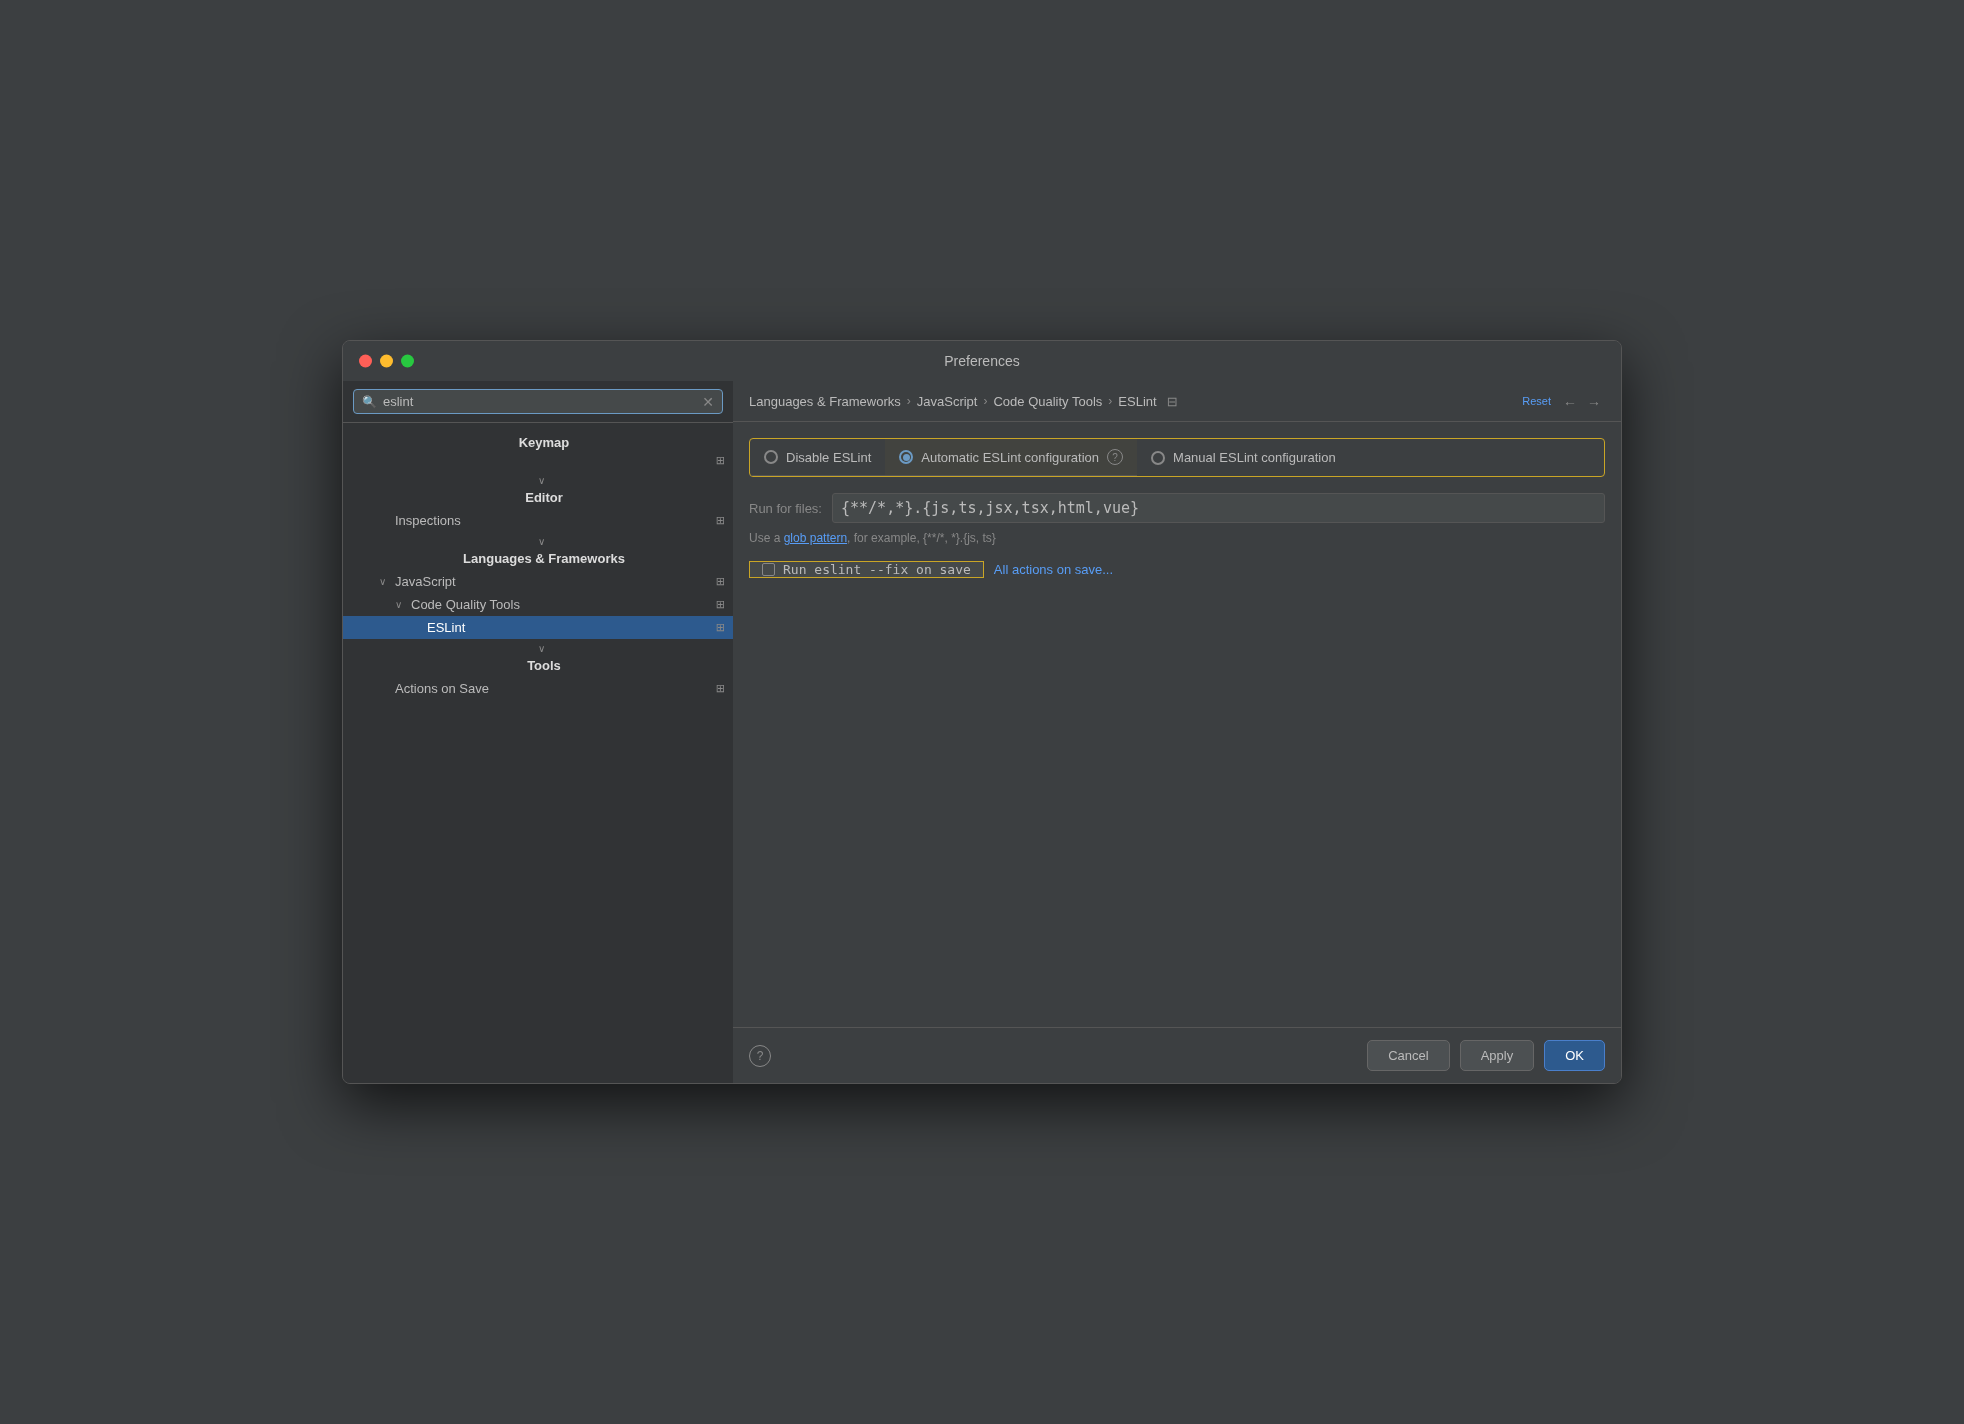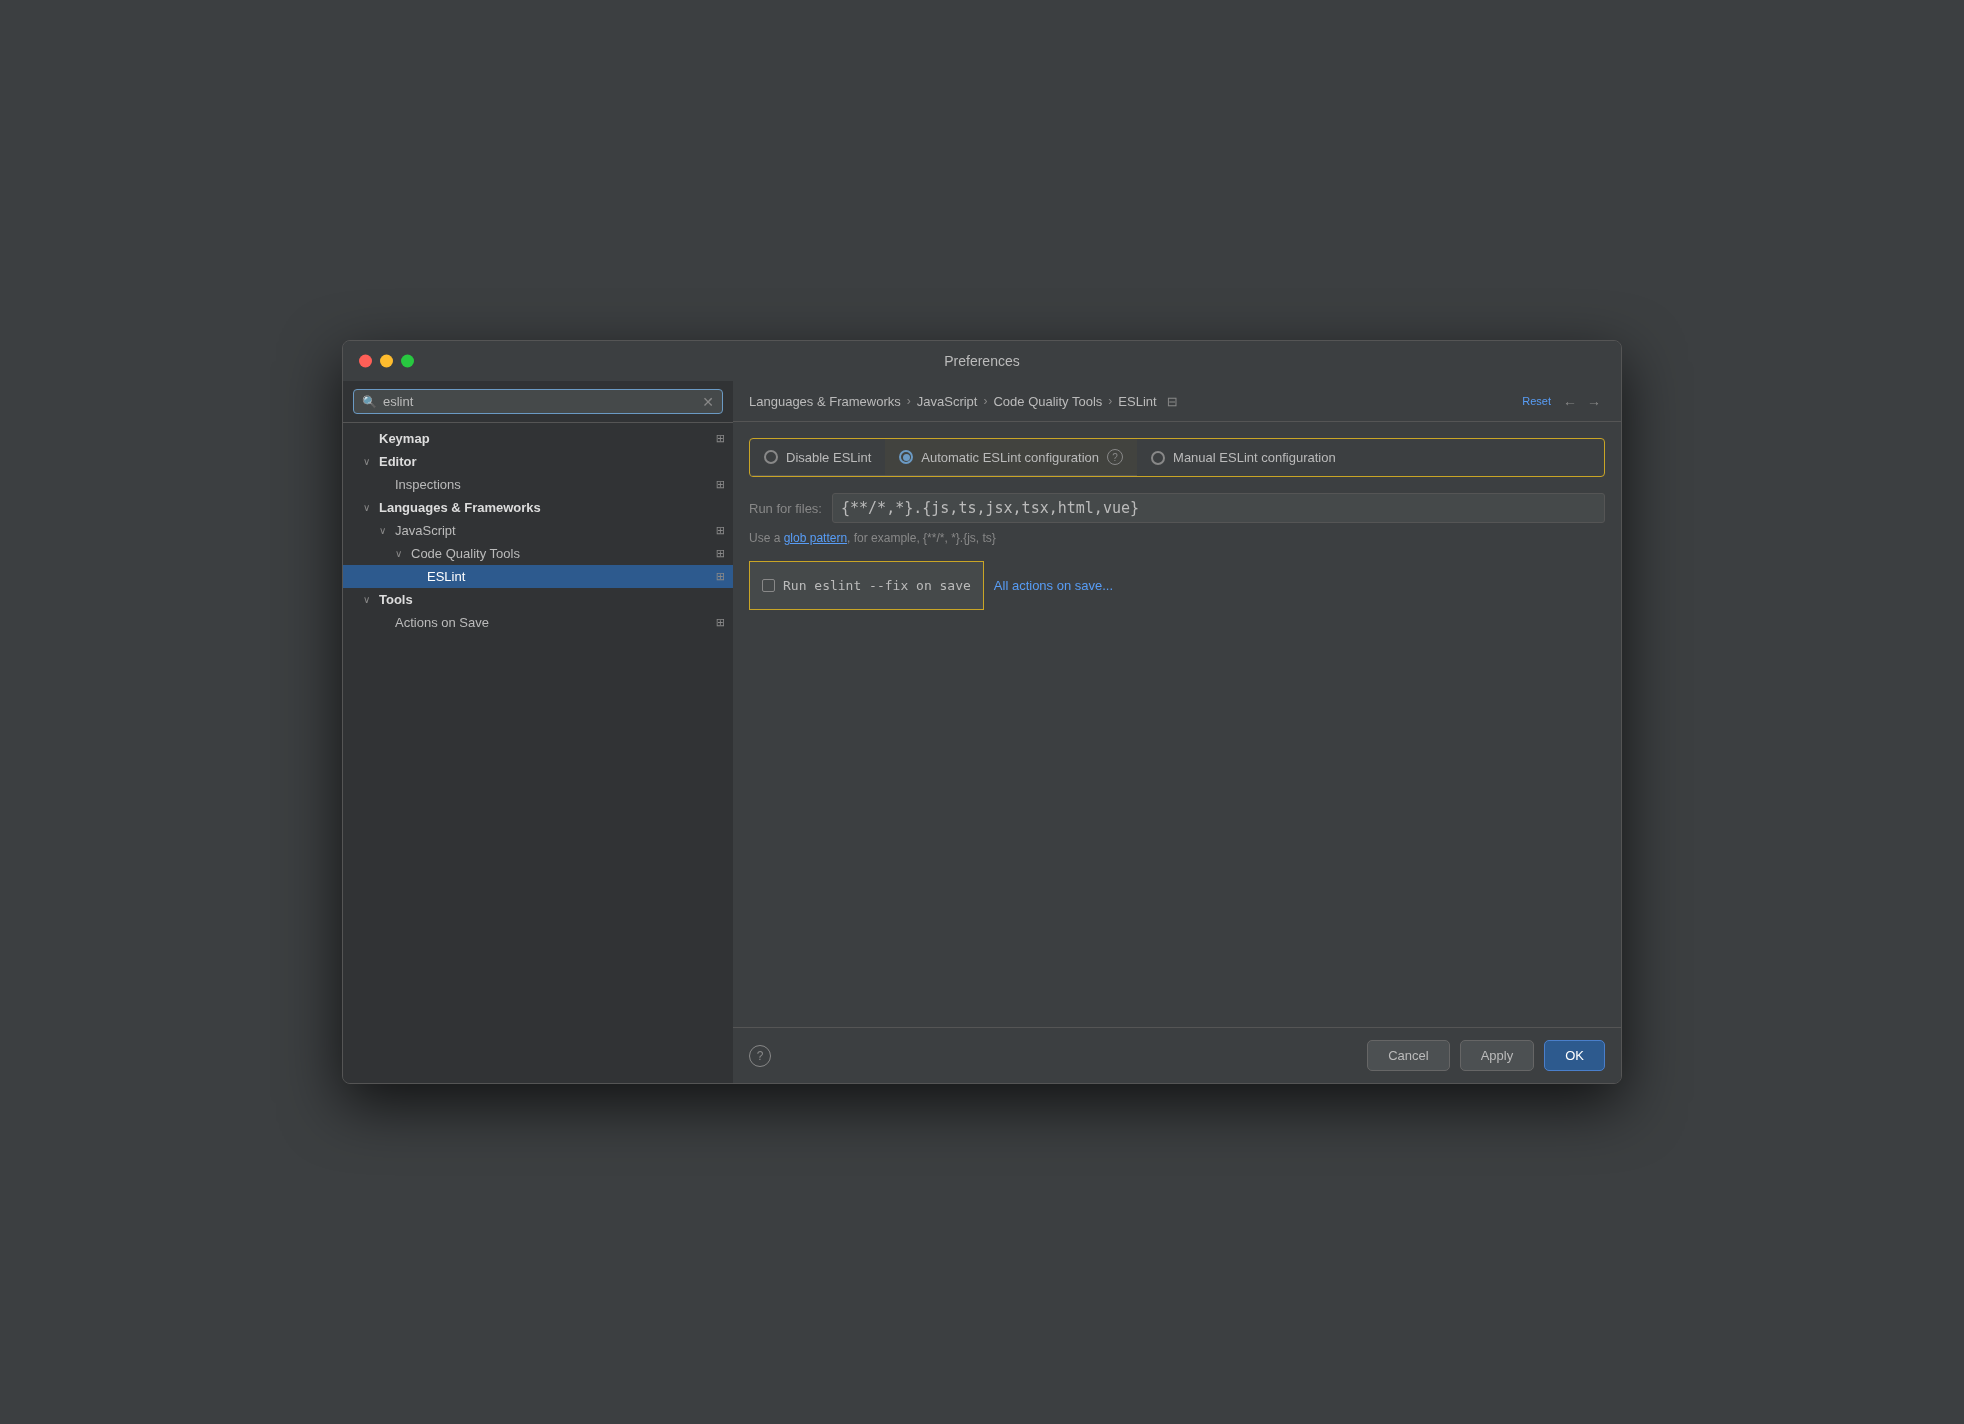--- a/index.html
+++ b/index.html
@@ -118,21 +118,21 @@
       background: #2d5a8e;
     }
     .nav-item-label {
       flex: 1;
       font-size: 13px;
     }
     .nav-item-label.bold {
       font-weight: 600;
       color: #dddddd;
     }
-    .indent-1 { padding-left: 20px; }
+    .indent-1 { padding-left: 20px; flex-direction: column; }
     .indent-2 { padding-left: 36px; }
     .indent-3 { padding-left: 52px; }
     .indent-4 { padding-left: 68px; }
     .tree-arrow {
       display: inline-block;
       width: 12px;
       color: #888;
       font-size: 10px;
     }
     .sidebar-icon {
@@ -296,21 +296,21 @@
       align-items: center;
       gap: 10px;
     }
     .fix-checkbox-btn {
       display: flex;
       align-items: center;
       gap: 8px;
       background: #45494a;
       border: 1px solid #c9a526;
       border-radius: 0;
-      padding: 16px 12px;
+      padding: 0 12px;
       cursor: pointer;
     }
     .checkbox-box {
       width: 13px;
       height: 13px;
       border: 1px solid #888;
       border-radius: 2px;
       background: #45494a;
     }
     .fix-label {

